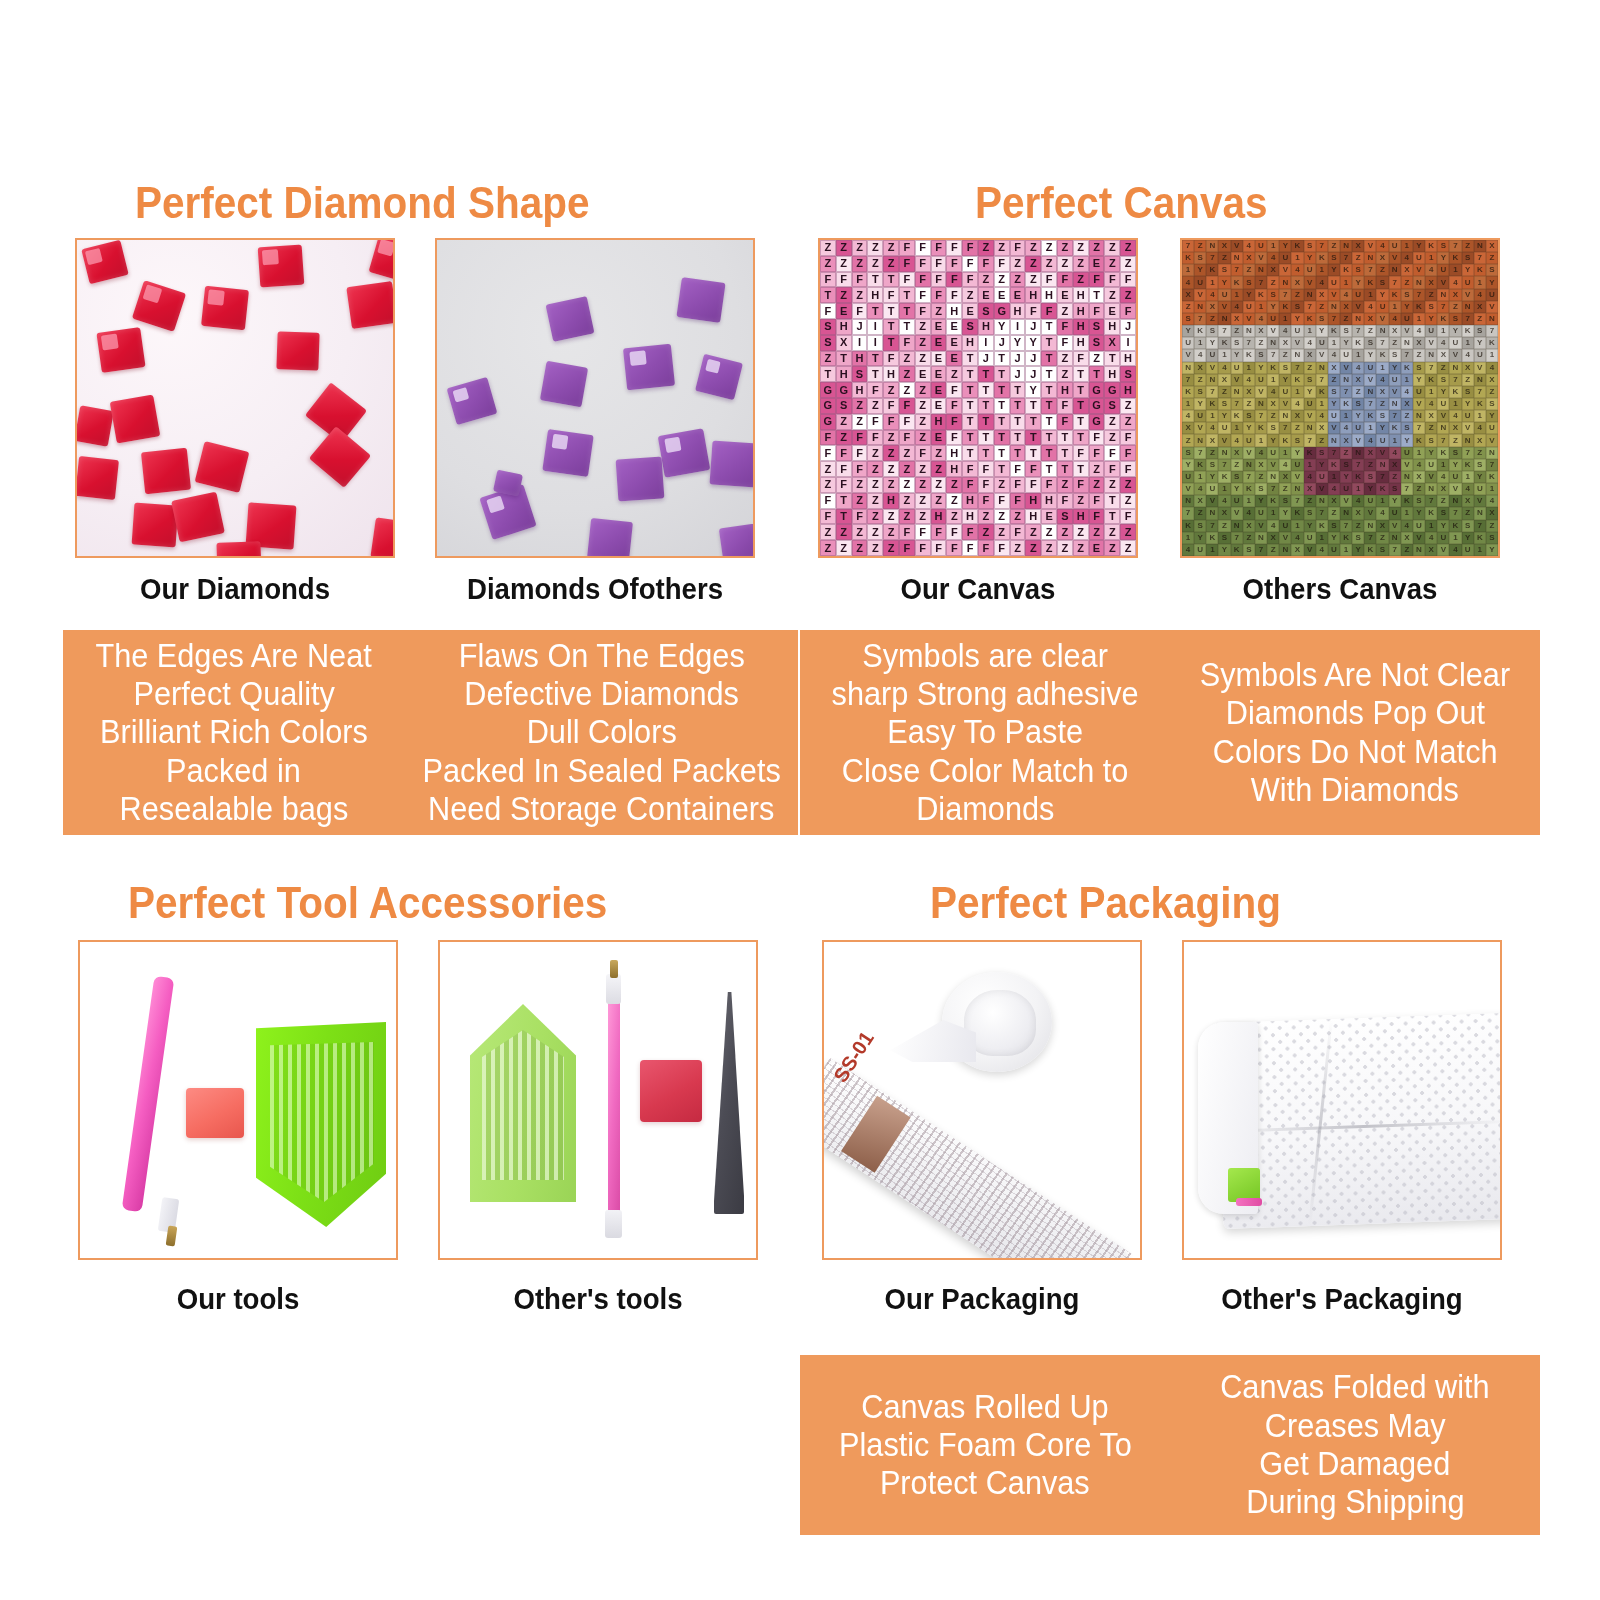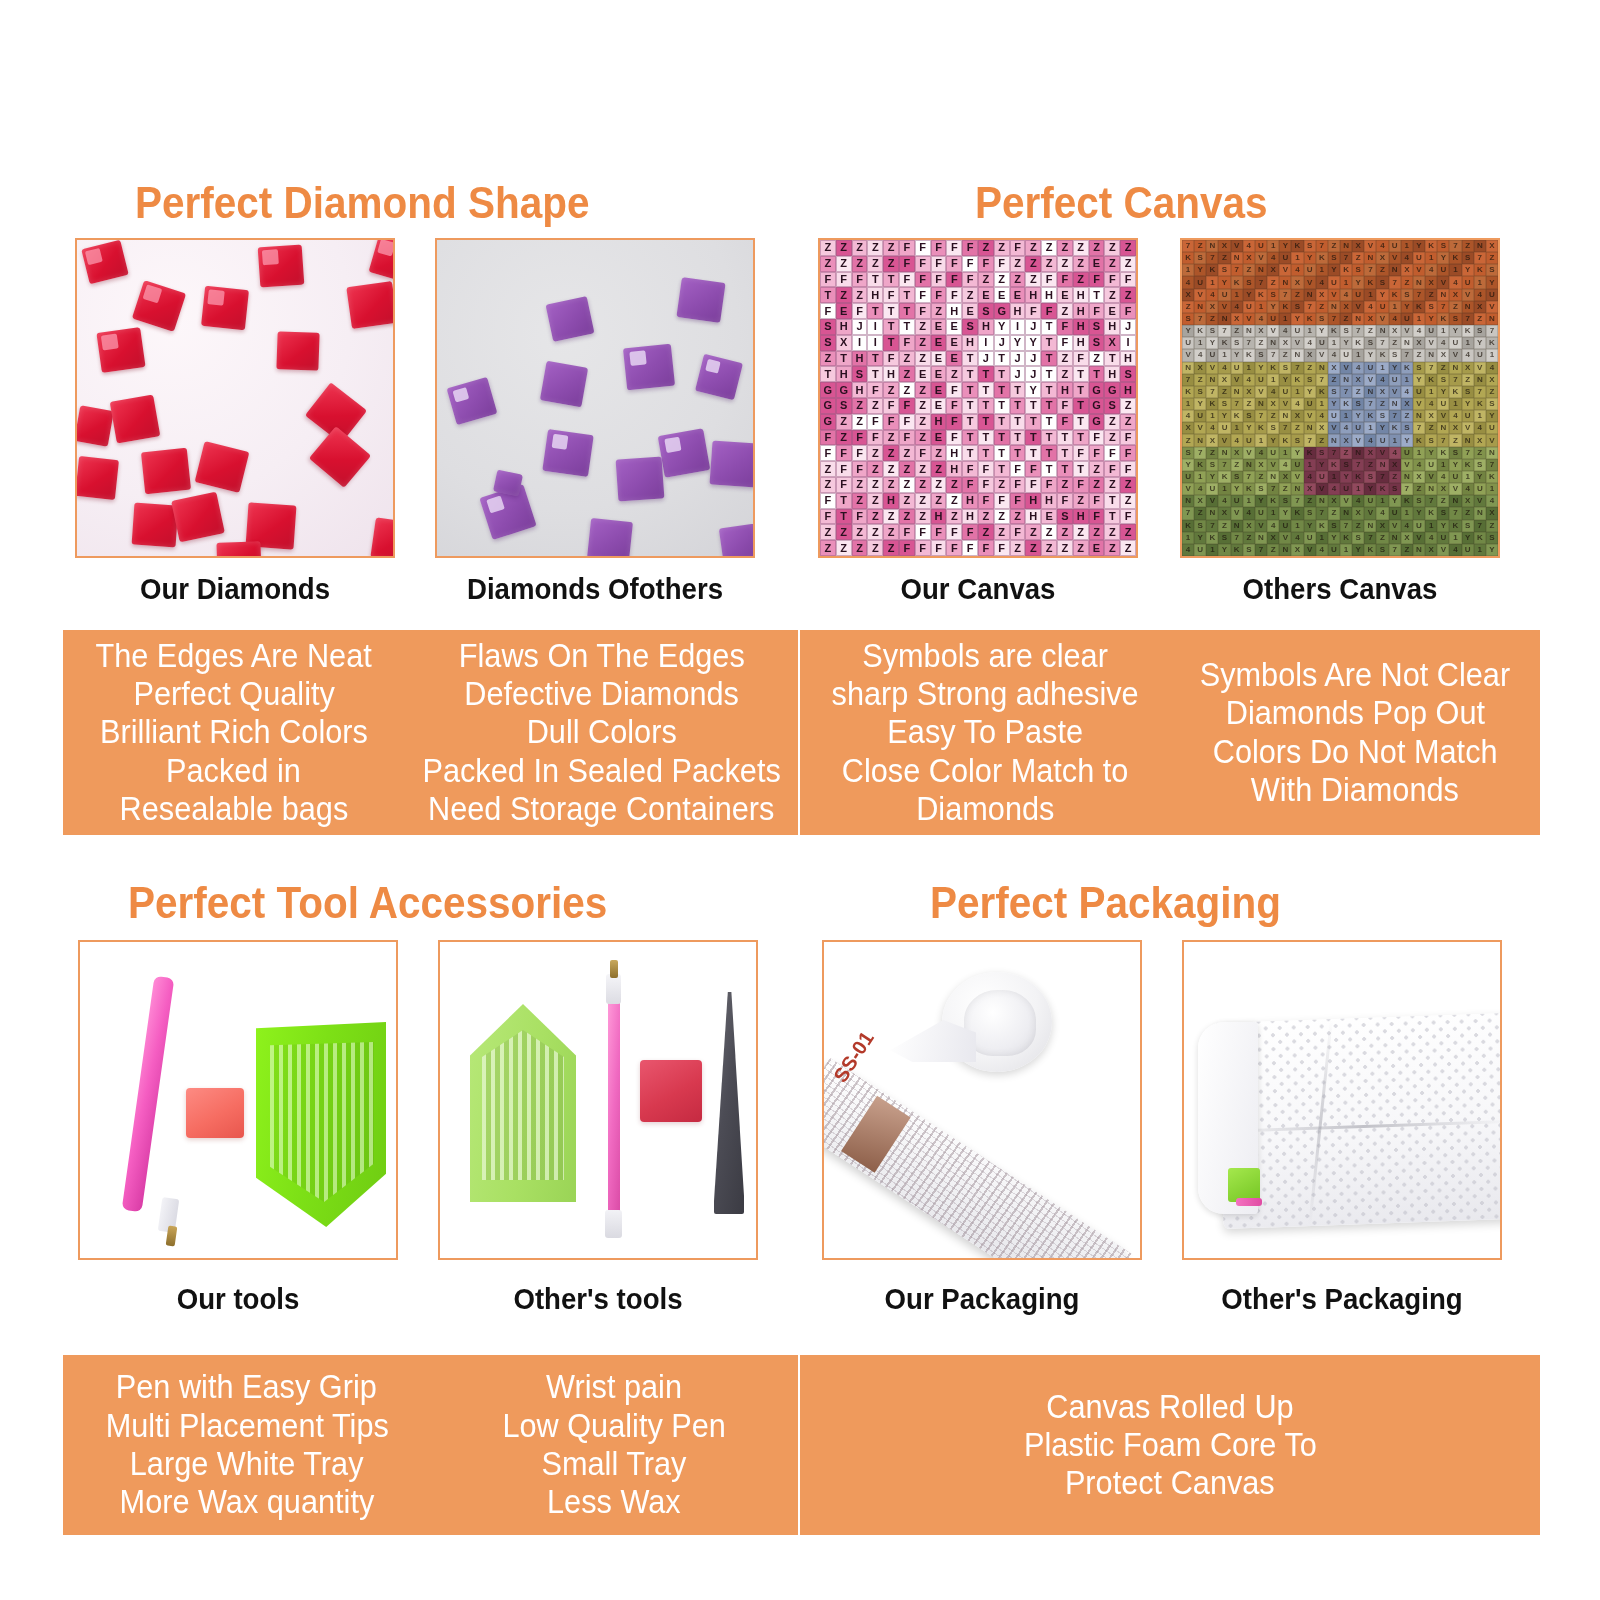--- a/index.html
+++ b/index.html
@@ -1465,36 +1465,28 @@
                 border-radius:26px 4px 4px 26px; box-shadow:0 2px 6px rgba(0,0,0,.14);"></div>
     <div style="position:absolute; left:30px; top:222px; width:58px; height:52px; overflow:hidden;">
       <div style="position:absolute; left:14px; top:4px; width:32px; height:34px;
                   background:linear-gradient(150deg,#a5e84d,#74c523); border-radius:3px;"></div>
       <div style="position:absolute; left:22px; top:34px; width:26px; height:8px;
                   background:linear-gradient(90deg,#f472c0,#e04ca3); border-radius:3px;"></div>
     </div>
   </div>
   <div class="caption" style="left:1182px; top:1282px; width:320px;">Other's Packaging</div>
 
-  <div class="panel" style="left:63px; top:1355px; width:735px; height:180px;">
-    <div class="panel-col">
-      <div class="line">Pen with Easy Grip</div>
-      <div class="line">Multi Placement Tips</div>
-      <div class="line">Large White Tray</div>
-      <div class="line">More Wax quantity</div>
-    </div>
-    <div class="panel-col">
-      <div class="line">Wrist pain</div>
-      <div class="line">Low Quality Pen</div>
-      <div class="line">Small Tray</div>
-      <div class="line">Less Wax</div>
-    </div>
-  </div>
 
   <div class="panel" style="left:800px; top:1355px; width:740px; height:180px;">
     <div class="panel-col">
       <div class="line">Canvas Rolled Up</div>
       <div class="line">Plastic Foam Core To</div>
       <div class="line">Protect Canvas</div>
     </div>
+    <div class="panel-col">
+      <div class="line">Canvas Folded with</div>
+      <div class="line">Creases May</div>
+      <div class="line">Get Damaged</div>
+      <div class="line">During Shipping</div>
+    </div>
   </div>
 
 </div>
 
 </body></html>

